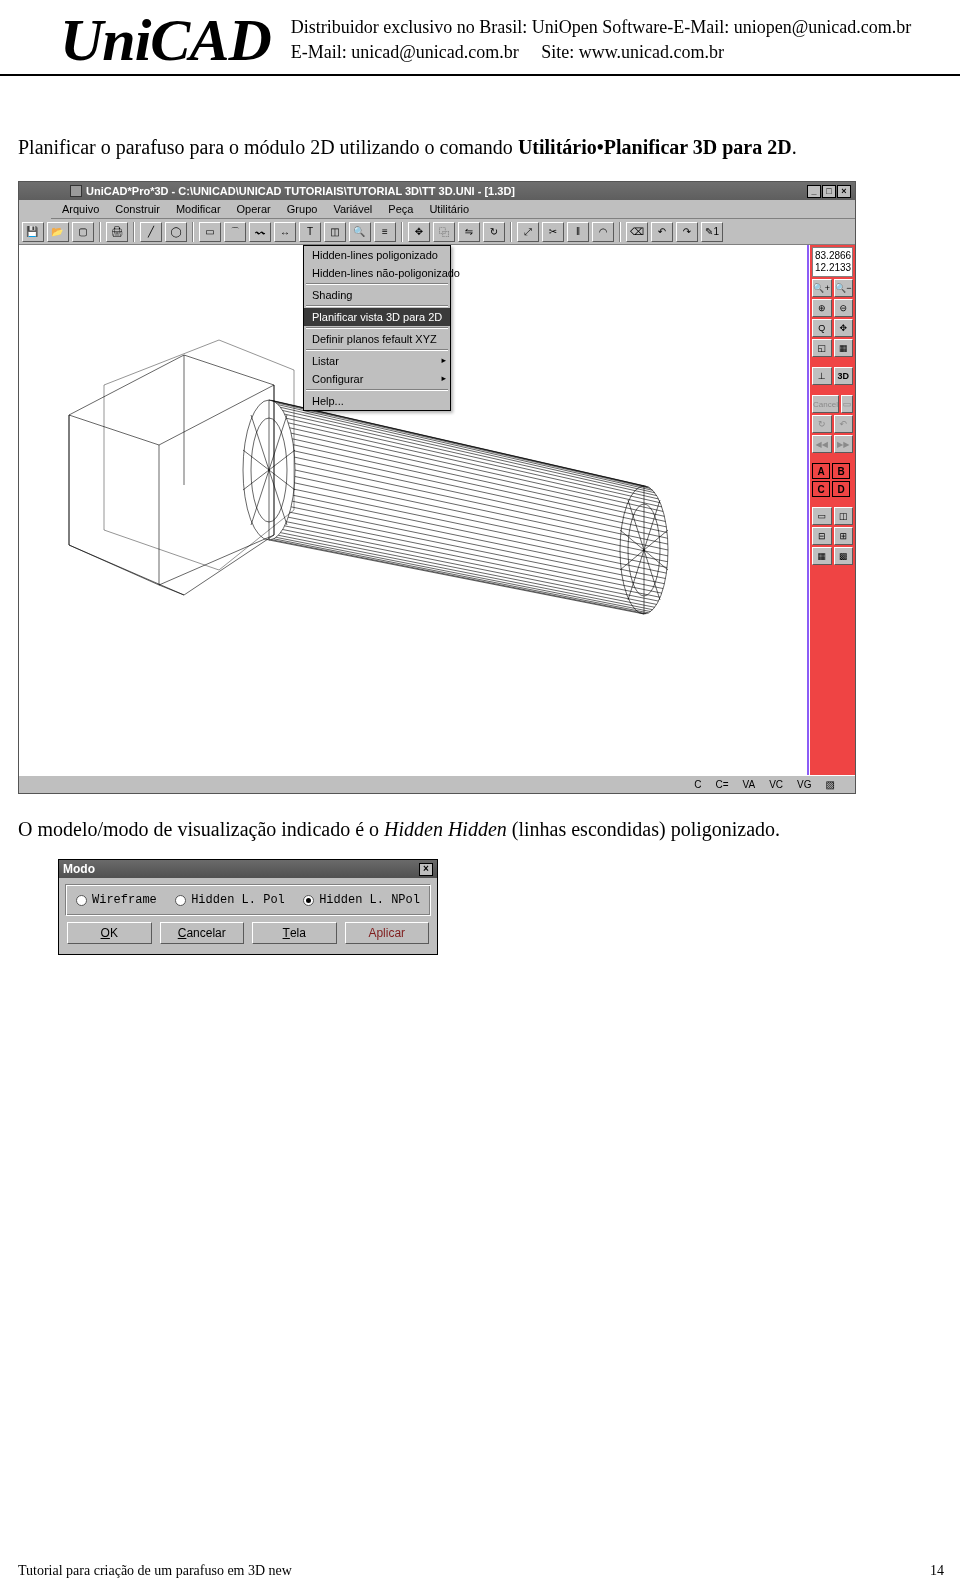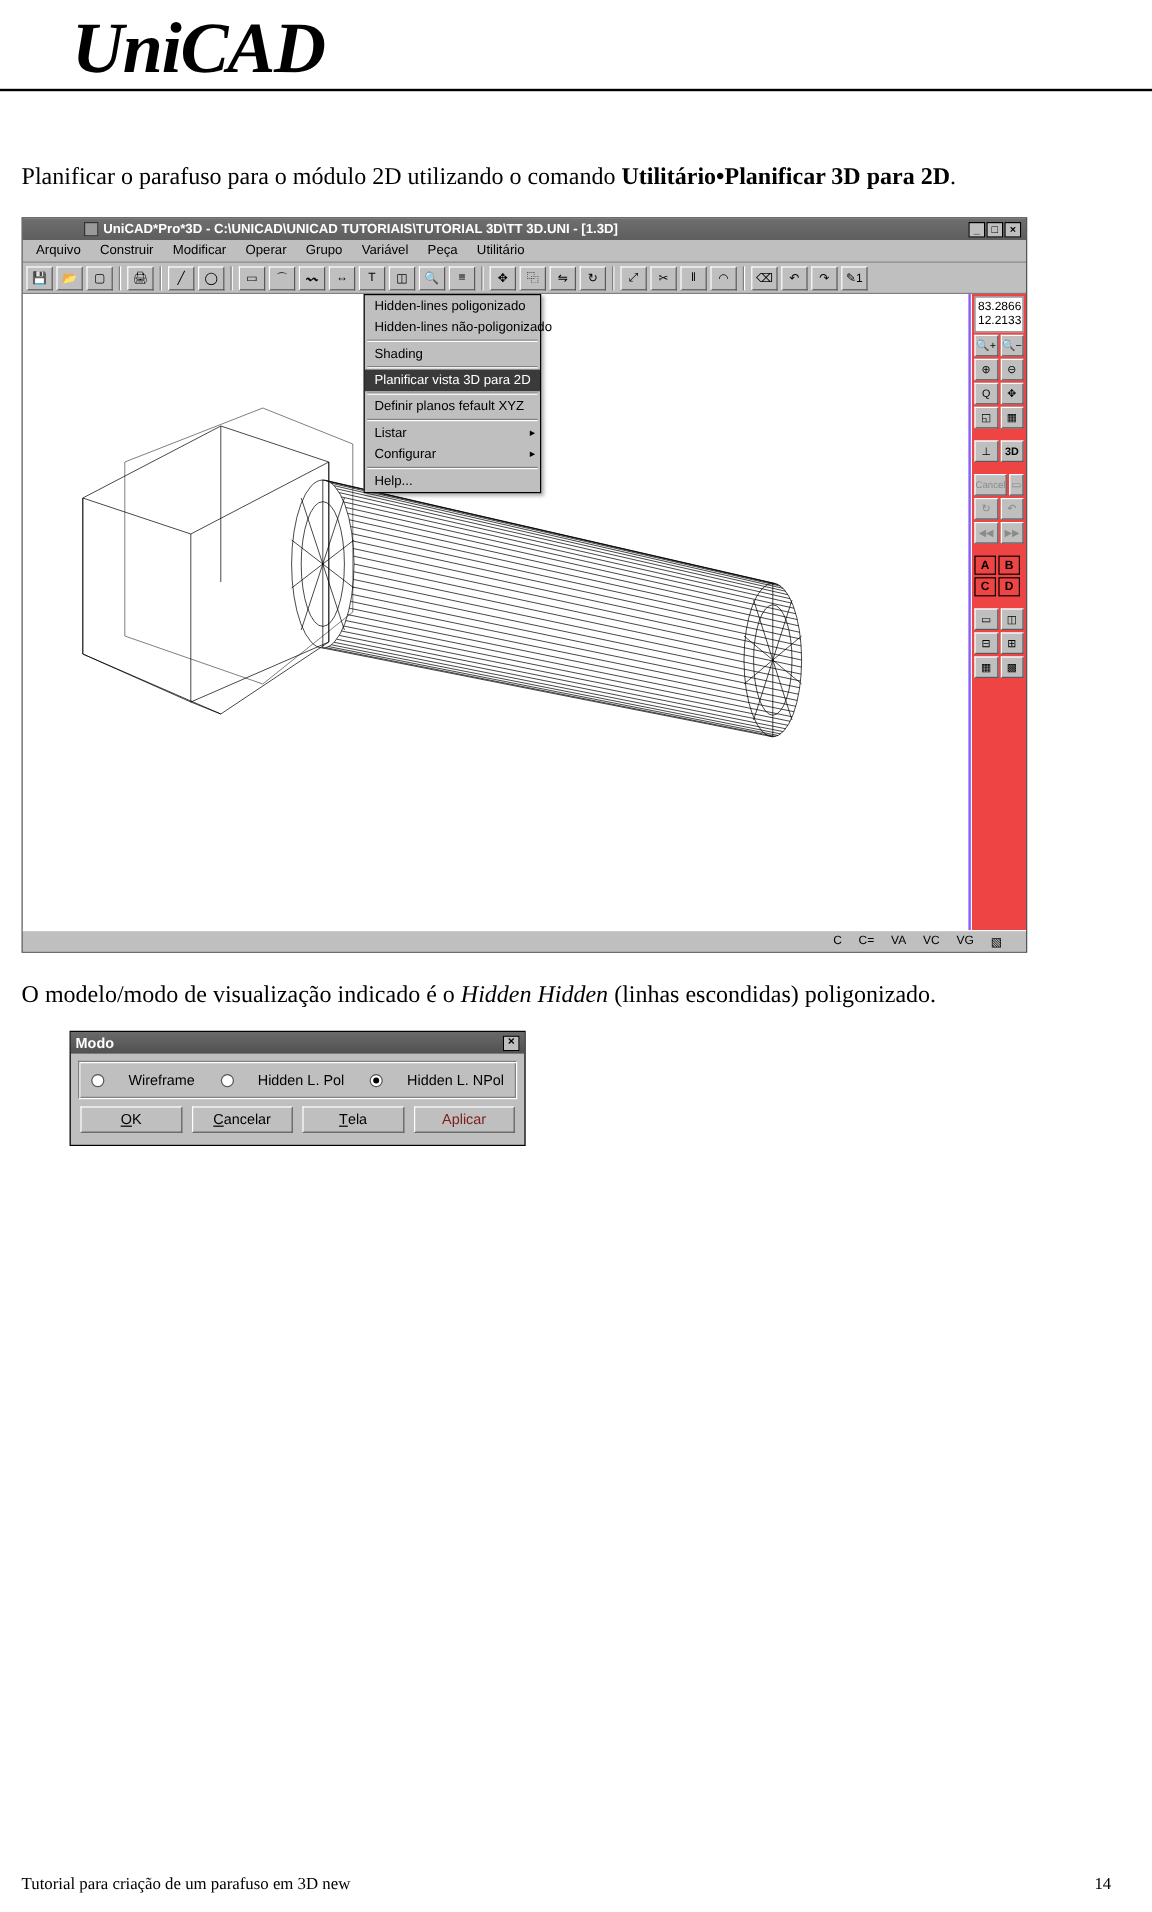--- a/index.html
+++ b/index.html
@@ -67,20 +67,21 @@
     background: #bfbfbf; border: 1px solid #000;
     font-size: 9px; line-height: 10px; text-align: center;
     color: #000;
   }
   .menubar {
     display: flex;
     background: #bfbfbf;
     padding: 2px 4px;
     gap: 2px;
     border-bottom: 1px solid #808080;
+    margin-left: 32px;
   }
   .menubar span {
     padding: 1px 7px;
   }
   .toolbar {
     display: flex;
     background: #bfbfbf;
     padding: 2px 3px;
     gap: 3px;
     border-bottom: 1px solid #808080;
@@ -244,21 +245,22 @@
     box-shadow: inset 1px 1px 0 #fff, inset -1px -1px 0 #808080;
     padding: 8px 10px;
     display: flex;
     justify-content: space-between;
     align-items: center;
     margin-bottom: 6px;
   }
   .radio-opt {
     display: flex;
     align-items: center;
-    gap: 20px;
+    gap: 5px;
+    font-family: Liberation Mono, monospace;
   }
   .radio {
     width: 11px; height: 11px; border-radius: 50%;
     background: #fff; border: 1px solid #555;
     display: flex; align-items: center; justify-content: center;
   }
   .radio.sel::after {
     content: "";
     width: 5px; height: 5px; border-radius: 50%; background: #000;
   }
@@ -276,34 +278,42 @@
     border-right: 1px solid #5a5a5a;
     border-bottom: 1px solid #5a5a5a;
     display: flex; align-items: center; justify-content: center;
     font-size: 12px;
   }
   .dlg-btn .u { text-decoration: underline; }
   .dlg-btn.dis { color: #7f1d1d; }
   .footer {
     position: absolute;
     left: 18px;
-    right: 34px;
+    right: 16px;
     bottom: 14px;
     display: flex;
     justify-content: space-between;
     font-size: 14px;
   }
   .page-wrap { height: 1593px; width: 960px; position: relative; }
 </style>
 </head>
 <body>
 <div class="page-wrap">
 
 <div class="header">
   <div class="logo">UniCAD</div>
+  <div class="header-text">
+    <div>Distribuidor exclusivo no Brasil: UniOpen Software-E-Mail: uniopen@unicad.com.br</div>
+    <div>
+      <span>E-Mail: unicad@unicad.com.br</span>
+      &nbsp;&nbsp;&nbsp;
+      <span>Site: www.unicad.com.br</span>
+    </div>
+  </div>
 </div>
 
 <div class="content">
   <p class="para1">
     <span>Planificar o parafuso para o módulo 2D utilizando o comando </span><span class="bold">Utilitário•Planificar 3D para 2D</span><span>.</span>
   </p>
 
   <div class="app-window">
     <div class="titlebar">
       <div class="title-left">

